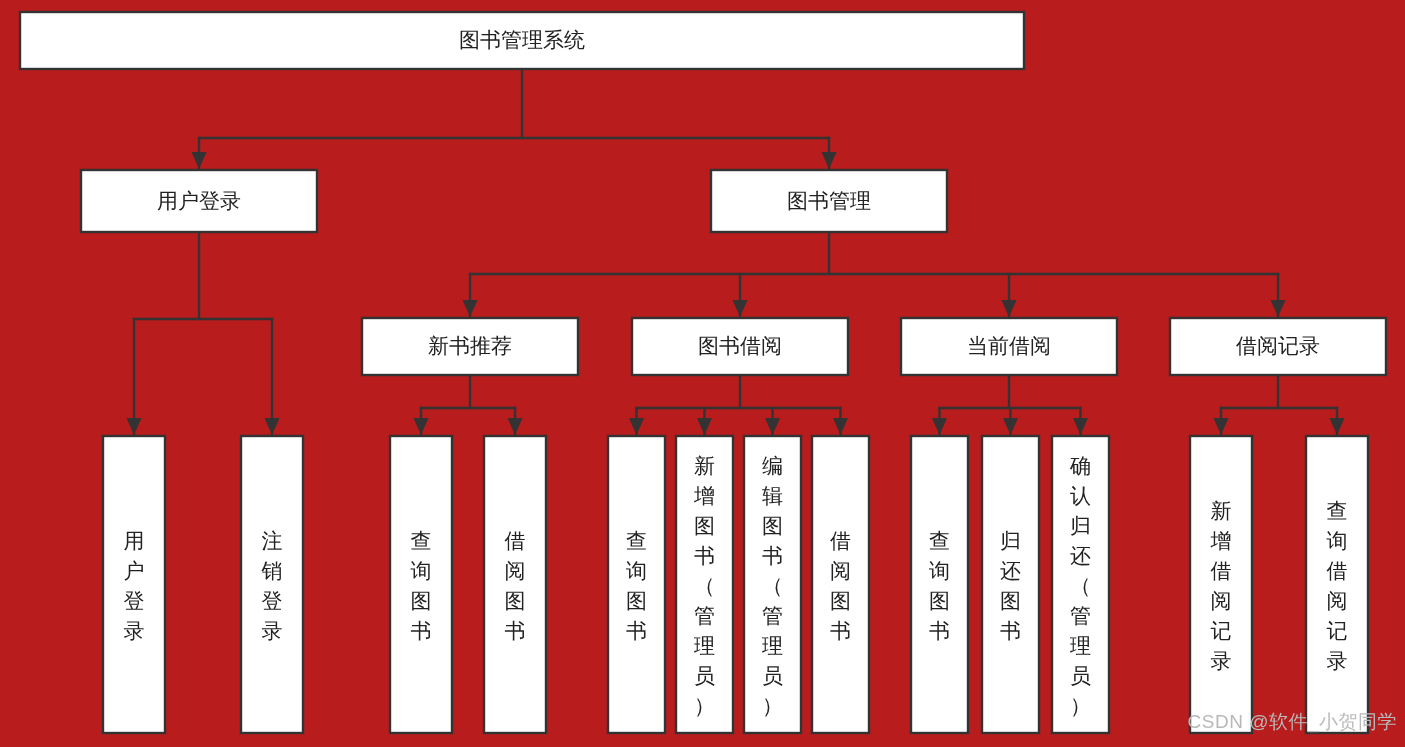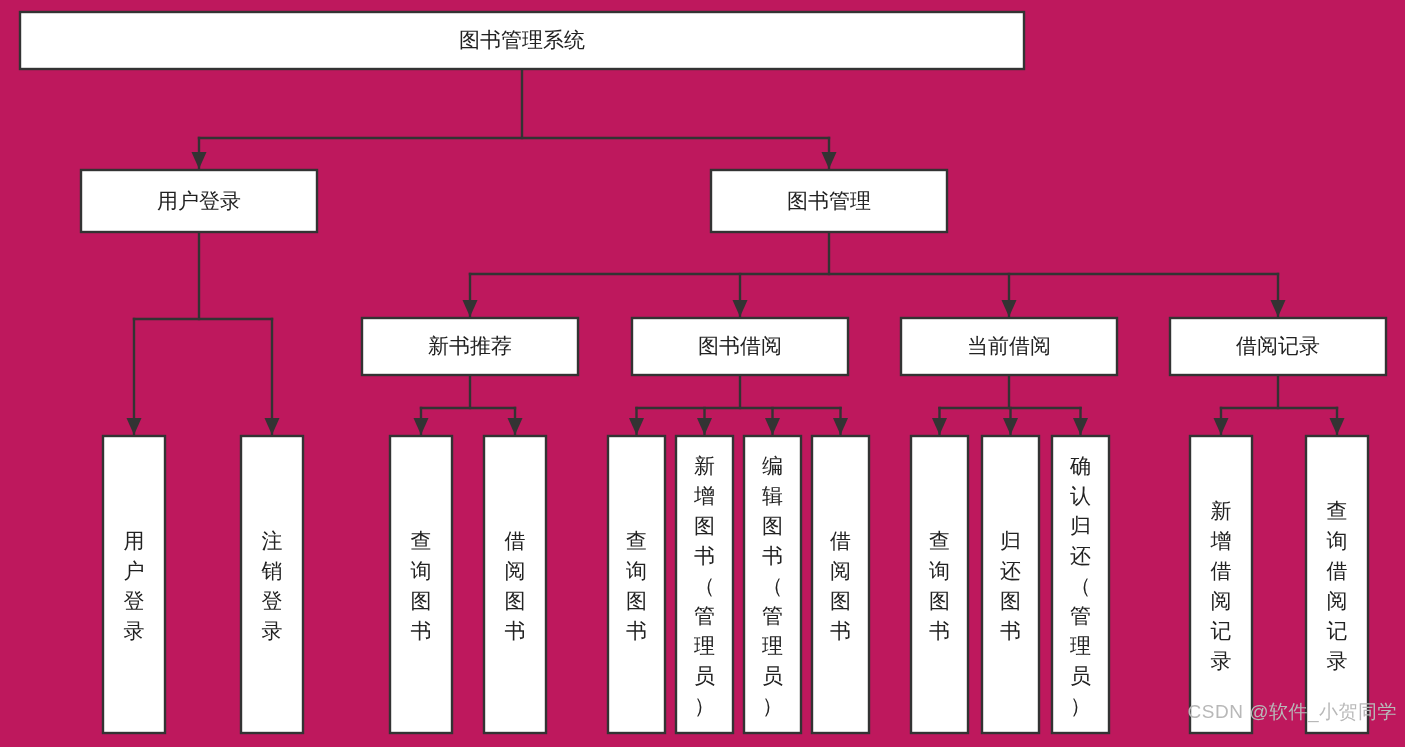--- a/index.html
+++ b/index.html
@@ -8,21 +8,21 @@
     padding: 0;
     background: #ffffff;
   }
   body {
     font-family: "Liberation Sans", "DejaVu Sans", sans-serif;
   }
   #canvas {
     position: relative;
     width: 1405px;
     height: 747px;
-    background: #be185d;
+    background: #b91c1c;
     overflow: hidden;
   }
   svg.diagram {
     position: absolute;
     left: 0;
     top: 0;
     width: 1405px;
     height: 747px;
   }
   .node-box {
@@ -49,21 +49,21 @@
   }
   .node-label-vert {
     fill: #222222;
     font-family: "Liberation Sans", "DejaVu Sans", sans-serif;
     font-size: 21px;
     text-anchor: middle;
   }
   .watermark {
     position: absolute;
     right: 8px;
-    bottom: 22px;
+    bottom: 12px;
     font-family: "Liberation Sans", "DejaVu Sans", sans-serif;
     font-size: 19px;
     color: #b8b8b8;
     white-space: nowrap;
     letter-spacing: 0.5px;
     pointer-events: none;
   }
 </style>
 </head>
 <body>

